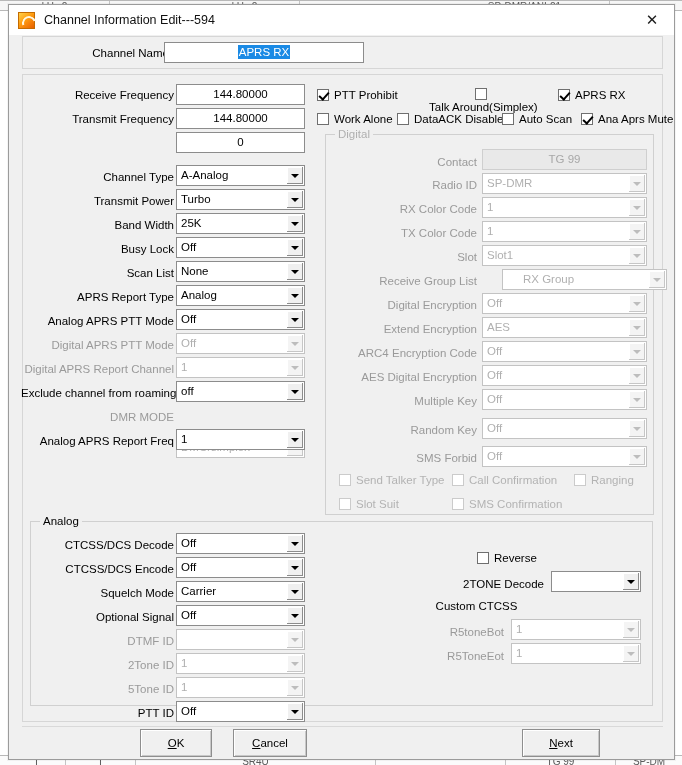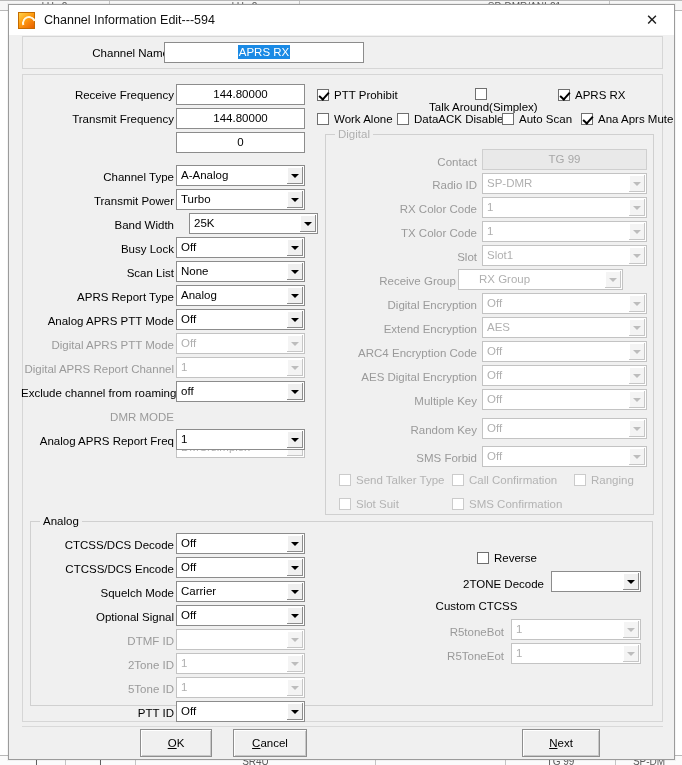--- a/index.html
+++ b/index.html
@@ -247,21 +247,21 @@
   <div class="txt" style="left:167px; top:103px; width:129px; height:21px; line-height:19px;">144.80000</div>
 
   <div class="txt" style="left:167px; top:127px; width:129px; height:21px; line-height:19px;">0</div>
 
   <div id="left-combos">
       <div class="lbl" style="left: 12px; top: 165px; width: 153px;">Channel Type</div>
       <div class="combo" style="left: 167px; top: 160px; width: 129px; height: 21px; line-height: 19px;"><span>A-Analog</span><span class="arrow"></span></div>
       <div class="lbl" style="left: 12px; top: 189px; width: 153px;">Transmit Power</div>
       <div class="combo" style="left: 167px; top: 184px; width: 129px; height: 21px; line-height: 19px;"><span>Turbo</span><span class="arrow"></span></div>
       <div class="lbl" style="left: 12px; top: 213px; width: 153px;">Band Width</div>
-      <div class="combo" style="left: 167px; top: 208px; width: 129px; height: 21px; line-height: 19px; margin-left: 13px;"><span>25K</span><span class="arrow"></span></div>
+      <div class="combo" style="left: 167px; top: 208px; width: 129px; height: 21px; line-height: 19px;"><span>25K</span><span class="arrow"></span></div>
       <div class="lbl" style="left: 12px; top: 237px; width: 153px;">Busy Lock</div>
       <div class="combo" style="left: 167px; top: 232px; width: 129px; height: 21px; line-height: 19px;"><span>Off</span><span class="arrow"></span></div>
       <div class="lbl" style="left: 12px; top: 261px; width: 153px;">Scan List</div>
       <div class="combo" style="left: 167px; top: 256px; width: 129px; height: 21px; line-height: 19px;"><span>None</span><span class="arrow"></span></div>
       <div class="lbl" style="left: 12px; top: 285px; width: 153px;">APRS Report Type</div>
       <div class="combo" style="left: 167px; top: 280px; width: 129px; height: 21px; line-height: 19px;"><span>Analog</span><span class="arrow"></span></div>
       <div class="lbl" style="left: 12px; top: 309px; width: 153px;">Analog APRS PTT Mode</div>
       <div class="combo" style="left: 167px; top: 304px; width: 129px; height: 21px; line-height: 19px;"><span>Off</span><span class="arrow"></span></div>
       <div class="lbl dis" style="left: 12px; top: 333px; width: 153px;">Digital APRS PTT Mode</div>
       <div class="combo dis" style="left: 167px; top: 328px; width: 129px; height: 21px; line-height: 19px;"><span>Off</span><span class="arrow"></span></div>
@@ -314,21 +314,21 @@
   <div id="digital-combos">
       <div class="lbl dis" style="left: 328px; top: 173px; width: 140px;">Radio ID</div>
       <div class="combo dis" style="left: 473px; top: 168px; width: 165px; height: 21px; line-height: 19px;"><span>SP-DMR</span><span class="arrow"></span></div>
       <div class="lbl dis" style="left: 328px; top: 197px; width: 140px;">RX Color Code</div>
       <div class="combo dis" style="left: 473px; top: 192px; width: 165px; height: 21px; line-height: 19px;"><span>1</span><span class="arrow"></span></div>
       <div class="lbl dis" style="left: 328px; top: 221px; width: 140px;">TX Color Code</div>
       <div class="combo dis" style="left: 473px; top: 216px; width: 165px; height: 21px; line-height: 19px;"><span>1</span><span class="arrow"></span></div>
       <div class="lbl dis" style="left: 328px; top: 245px; width: 140px;">Slot</div>
       <div class="combo dis" style="left: 473px; top: 240px; width: 165px; height: 21px; line-height: 19px;"><span>Slot1</span><span class="arrow"></span></div>
       <div class="lbl dis" style="left: 328px; top: 269px; width: 140px;">Receive Group List</div>
-      <div class="combo dis" style="left: 449px; top: 264px; width: 165px; height: 21px; line-height: 19px; padding-left: 20px;"><span>RX Group</span><span class="arrow"></span></div>
+      <div class="combo dis" style="left: 493px; top: 264px; width: 165px; height: 21px; line-height: 19px; padding-left: 20px;"><span>RX Group</span><span class="arrow"></span></div>
       <div class="lbl dis" style="left: 328px; top: 293px; width: 140px;">Digital Encryption</div>
       <div class="combo dis" style="left: 473px; top: 288px; width: 165px; height: 21px; line-height: 19px;"><span>Off</span><span class="arrow"></span></div>
       <div class="lbl dis" style="left: 328px; top: 317px; width: 140px;">Extend Encryption</div>
       <div class="combo dis" style="left: 473px; top: 312px; width: 165px; height: 21px; line-height: 19px;"><span>AES</span><span class="arrow"></span></div>
       <div class="lbl dis" style="left: 328px; top: 341px; width: 140px;">ARC4 Encryption Code</div>
       <div class="combo dis" style="left: 473px; top: 336px; width: 165px; height: 21px; line-height: 19px;"><span>Off</span><span class="arrow"></span></div>
       <div class="lbl dis" style="left: 328px; top: 365px; width: 140px;">AES Digital Encryption</div>
       <div class="combo dis" style="left: 473px; top: 360px; width: 165px; height: 21px; line-height: 19px;"><span>Off</span><span class="arrow"></span></div>
       <div class="lbl dis" style="left: 328px; top: 389px; width: 140px;">Multiple Key</div>
       <div class="combo dis" style="left: 473px; top: 384px; width: 165px; height: 21px; line-height: 19px;"><span>Off</span><span class="arrow"></span></div>

